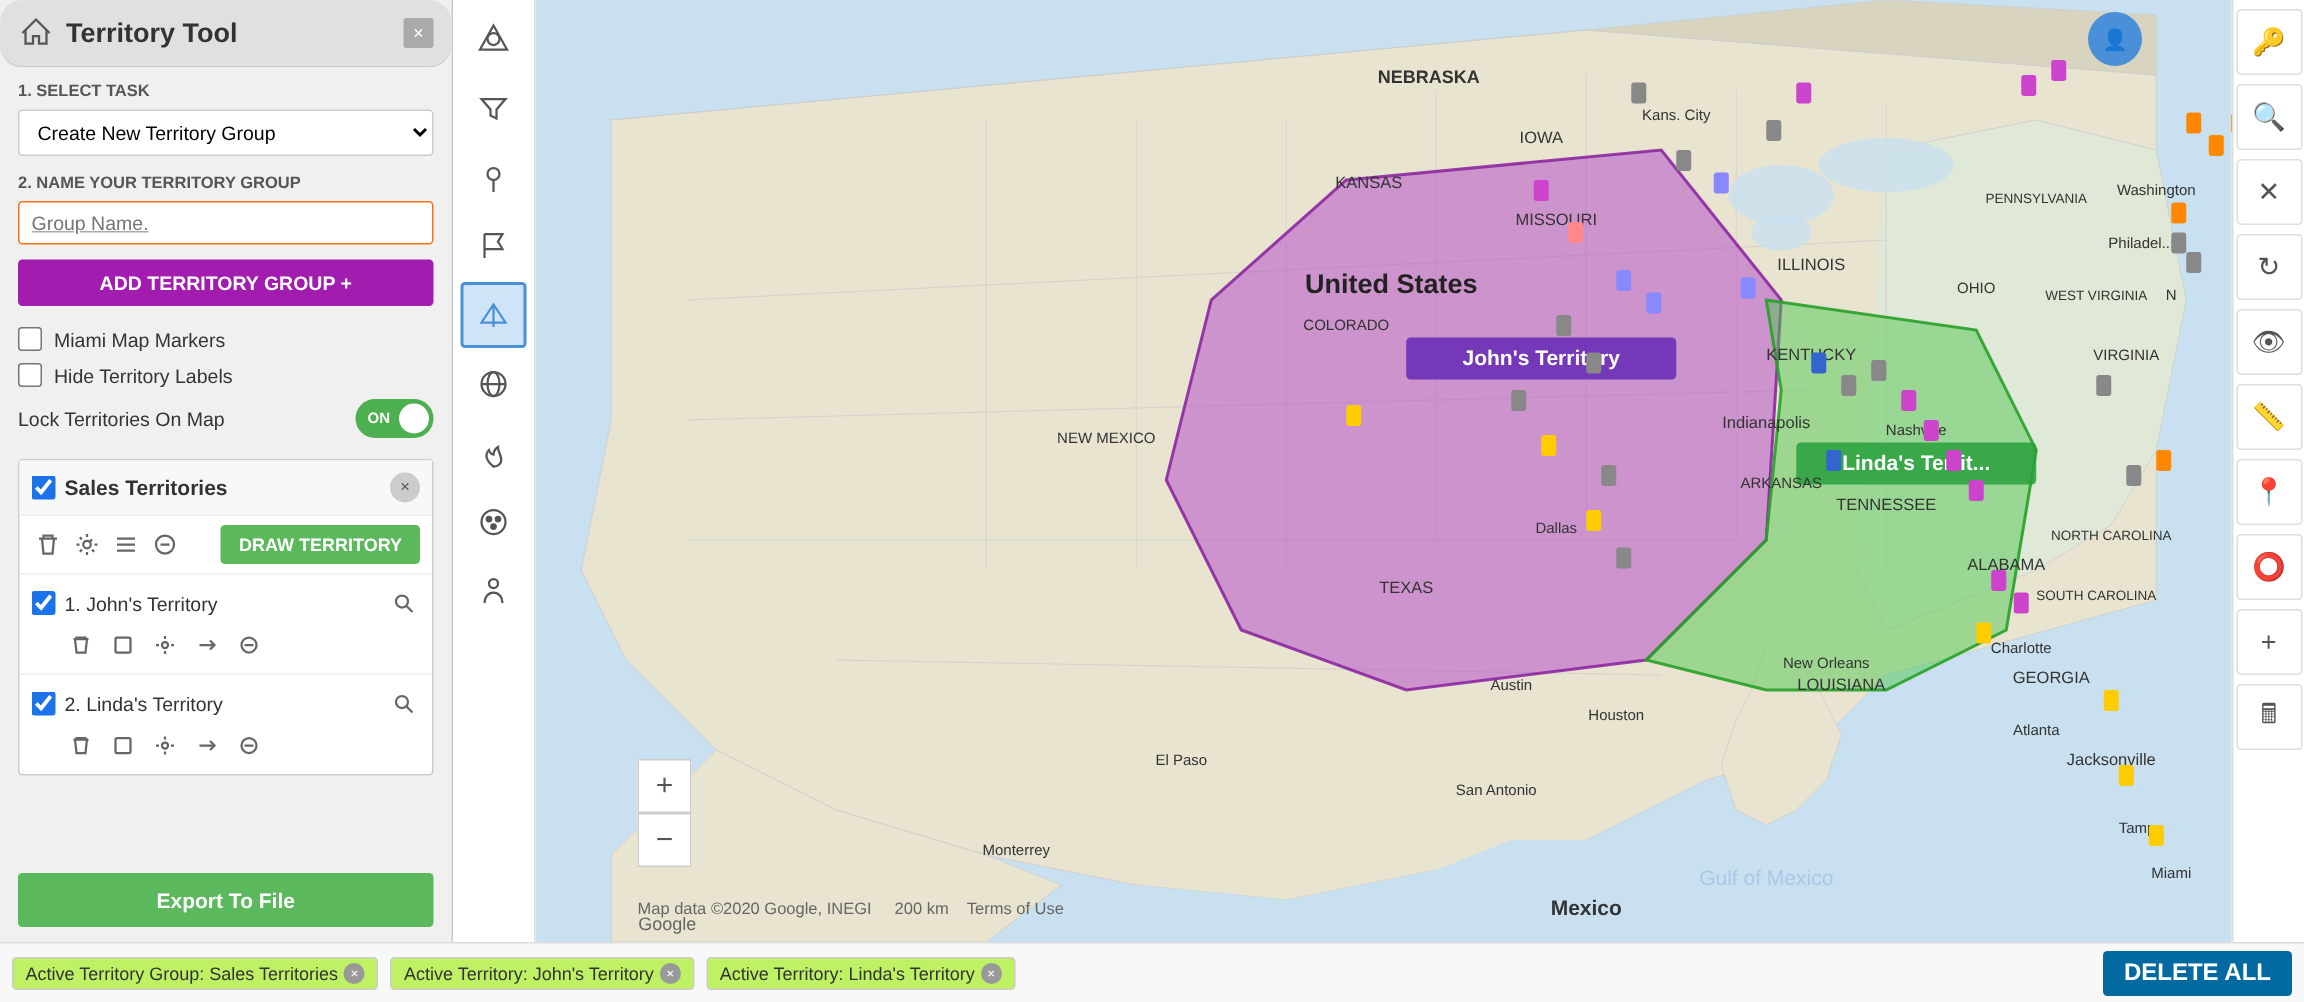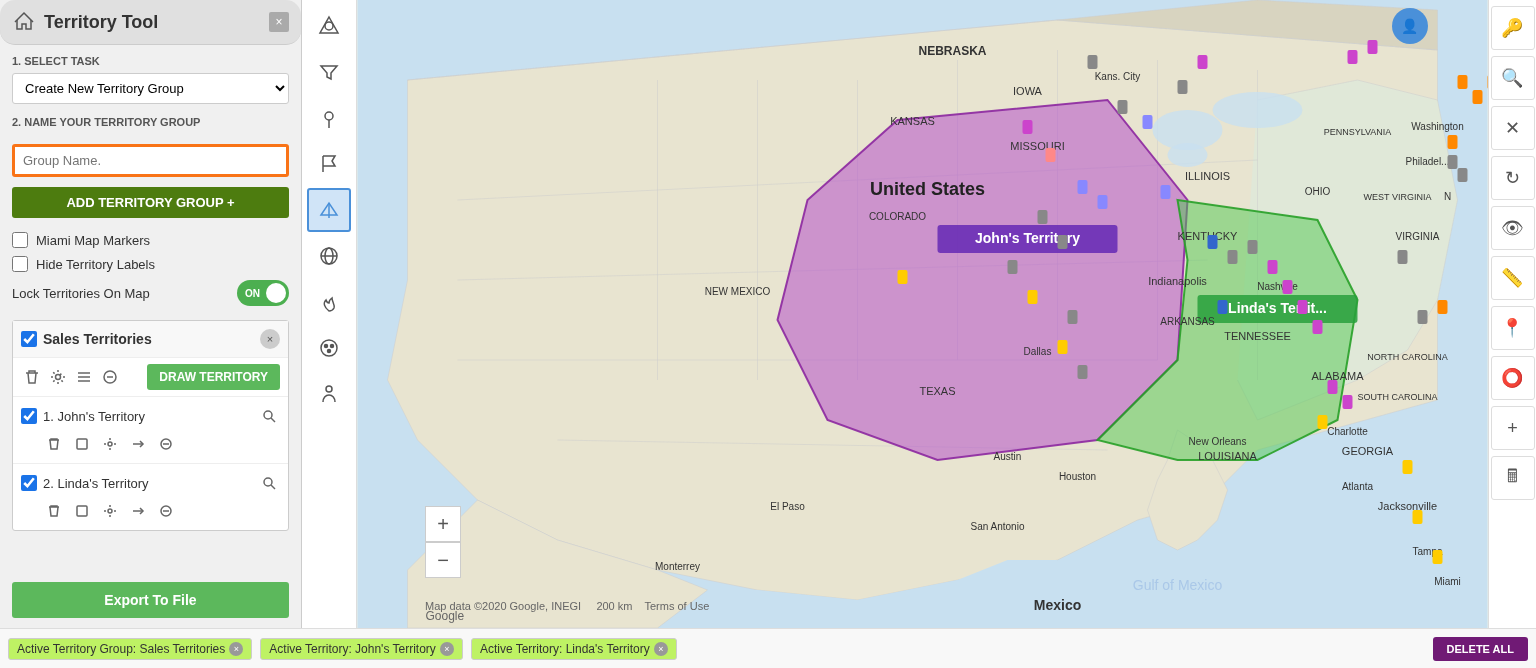--- a/index.html
+++ b/index.html
@@ -80,39 +80,40 @@
       background: white;
       font-size: 13px;
       margin-bottom: 12px;
       cursor: pointer;
     }
 
     .name-group-label {
       font-size: 11px;
       font-weight: bold;
       color: #555;
-      margin-bottom: 16px;
+      margin-bottom: 6px;
       text-transform: uppercase;
     }
 
     .group-name-input {
       width: 100%;
       padding: 6px 8px;
-      border: 3px solid #f97316;
+      border: 1px solid #f97316;
       border-radius: 3px;
       background: white;
       font-size: 13px;
       color: #aaa;
       margin-bottom: 10px;
+      text-decoration: underline;
     }
 
     .add-territory-btn {
       width: 100%;
       padding: 8px;
-      background: #4d7c0f;
+      background: #a21caf;
       color: white;
       border: none;
       border-radius: 3px;
       font-size: 13px;
       font-weight: bold;
       cursor: pointer;
       margin-bottom: 14px;
     }
 
     .checkbox-row {
@@ -443,25 +444,25 @@
       justify-content: center;
       cursor: pointer;
       font-size: 9px;
       color: white;
       border: none;
     }
 
     .delete-all-btn {
       margin-left: auto;
       padding: 6px 14px;
-      background: #701a75;
+      background: #0369a1;
       color: white;
       border: none;
       border-radius: 3px;
-      font-size: 11px;
+      font-size: 16px;
       font-weight: bold;
       cursor: pointer;
     }
 
     
     .map-content {
       position: absolute;
       left: 55px;
       top: 0;
       right: 48px;

